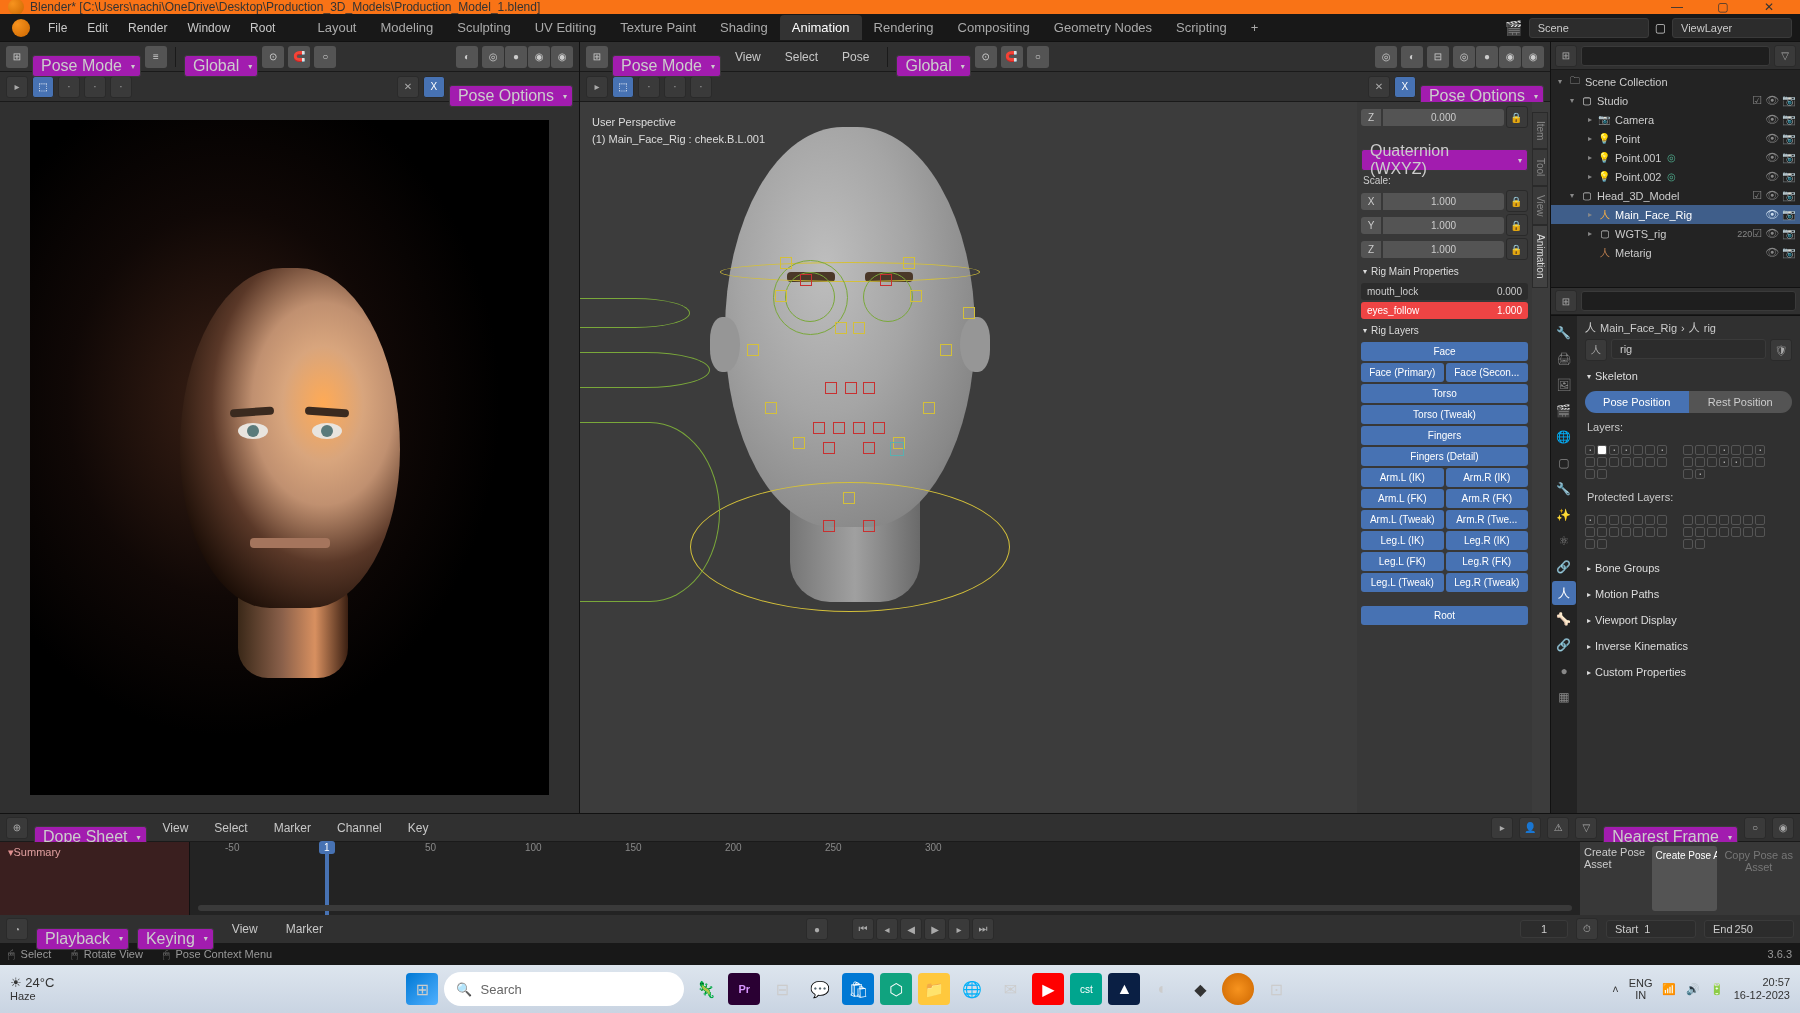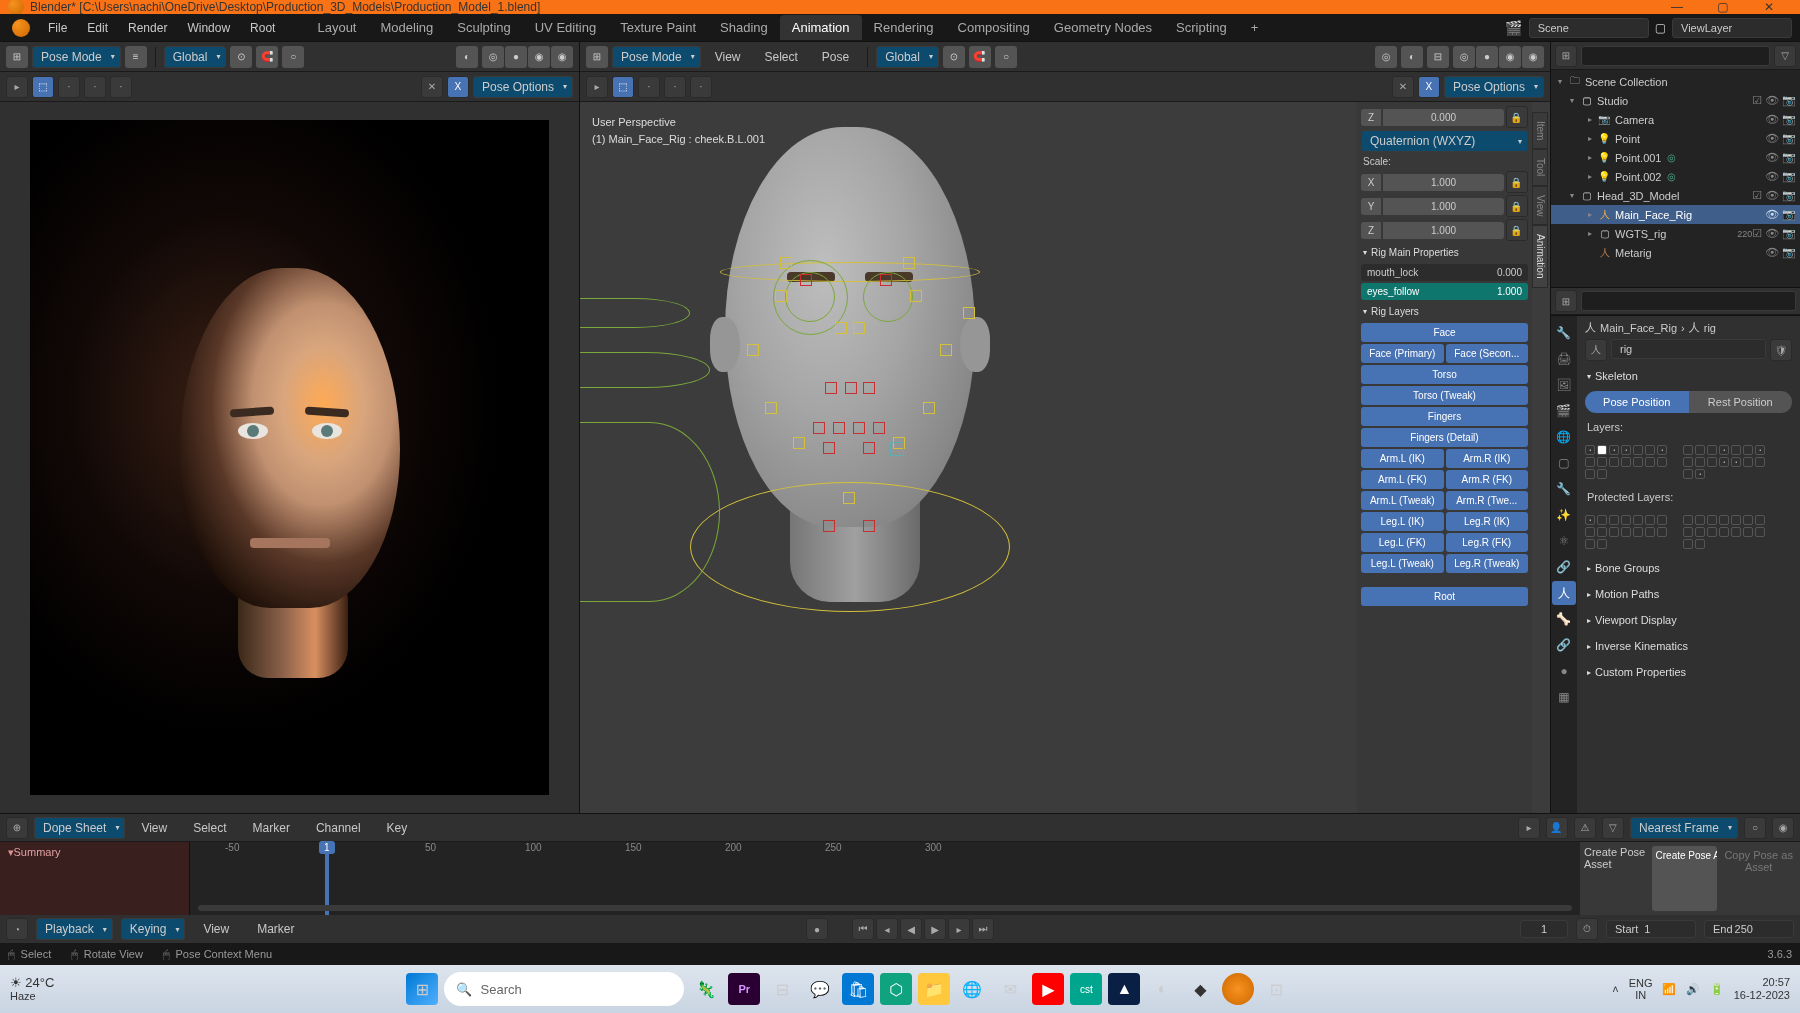--- a/index.html
+++ b/index.html
@@ -18,21 +18,21 @@
 .mtabs { display: flex; margin-left: 20px; }
 .mtab { padding: 5px 12px; color: #aaa; font-size: 13px; }
 .mtab.active { background: #333; border-radius: 4px 4px 0 0; color: #fff; }
 .mright { margin-left: auto; display: flex; align-items: center; gap: 6px; }
 .scenebox { background: #2c2c2c; border: 1px solid #3a3a3a; border-radius: 3px; padding: 2px 8px; min-width: 120px; height: 20px; display: flex; align-items: center; font-size: 11px; }
 
 
 .toolbar { height: 30px; background: #303030; display: flex; align-items: center; padding: 0 6px; gap: 4px; border-bottom: 1px solid #1a1a1a; }
 .toolbar .sep { width: 1px; height: 20px; background: #1a1a1a; margin: 0 4px; }
 .tbtn { width: 22px; height: 22px; background: #545454; border-radius: 3px; display: flex; align-items: center; justify-content: center; font-size: 10px; }
-.tdrop { background: #0c4a6e; border: 1px solid #3a3a3a; border-radius: 3px; padding: 2px 18px 2px 8px; height: 22px; display: flex; align-items: center; font-size: 12px; position: relative; }
+.tdrop { background: #a21caf; border: 1px solid #3a3a3a; border-radius: 3px; padding: 2px 18px 2px 8px; height: 22px; display: flex; align-items: center; font-size: 16px; position: relative; margin-top: 19px; }
 .tdrop::after { content: "▾"; position: absolute; right: 5px; font-size: 8px; }
 
 
 .hdr2 { height: 30px; background: #303030; display: flex; align-items: center; padding: 0 6px; gap: 4px; border-bottom: 1px solid #1a1a1a; }
 .iconbtn { width: 22px; height: 22px; background: #3a3a3a; border: 1px solid #2a2a2a; border-radius: 3px; display: flex; align-items: center; justify-content: center; font-size: 10px; color: #aaa; }
 .iconbtn.blue { background: #4772b3; color: #fff; }
 
 
 .main { flex: 1; display: flex; overflow: hidden; }
 .vleft { width: 580px; display: flex; flex-direction: column; background: #303030; border-right: 1px solid #111; }
@@ -75,21 +75,21 @@
 
 .npanel { width: 175px; background: #383838; display: flex; flex-direction: column; padding: 4px; gap: 2px; font-size: 10px; overflow: hidden; }
 .npanel .row { display: flex; gap: 2px; align-items: center; }
 .npanel .lbl { width: 20px; text-align: center; padding: 3px; background: #545454; border-radius: 3px 0 0 3px; }
 .npanel .val { flex: 1; text-align: center; padding: 3px; background: #545454; border-radius: 0 3px 3px 0; }
 .npanel .hdr { padding: 4px 2px; display: flex; align-items: center; color: #ddd; }
 .npanel .hdr::before { content: "▾ "; margin-right: 4px; font-size: 8px; }
 .rigbtn { background: #4772b3; color: #fff; text-align: center; padding: 4px; border-radius: 3px; font-size: 10px; overflow: hidden; white-space: nowrap; }
 .rigbtn.half { flex: 1; }
 .prop { display: flex; background: #2c2c2c; border-radius: 3px; padding: 3px 6px; }
-.prop.blue { background: #0f766e; color: #fff; gap: 36px; }
+.prop.blue { background: #ef4444; color: #fff; gap: 36px; }
 .prop .pn { flex: 1; }
 .outhdr { height: 28px; background: #303030; display: flex; align-items: center; padding: 0 4px; gap: 4px; border-bottom: 1px solid #1a1a1a; }
 .outsearch { flex: 1; background: #1e1e1e; border: 1px solid #3a3a3a; border-radius: 3px; height: 20px; padding: 0 6px; }
 .outtree { flex: 1; padding: 2px 0; }
 .orow { display: flex; align-items: center; padding: 2px 4px; height: 19px; font-size: 11px; color: #ccc; }
 .orow.sel { background: #3f5e8a; color: #fff; }
 .orow .tog { display: inline-block; width: 10px; text-align: center; font-size: 8px; color: #888; }
 .orow .ic { width: 14px; height: 14px; margin: 0 3px; display: inline-flex; align-items: center; justify-content: center; font-size: 10px; }
 .orow .spc { flex: 1; }
 .orow .ricons { display: flex; gap: 3px; color: #888; font-size: 11px; }

